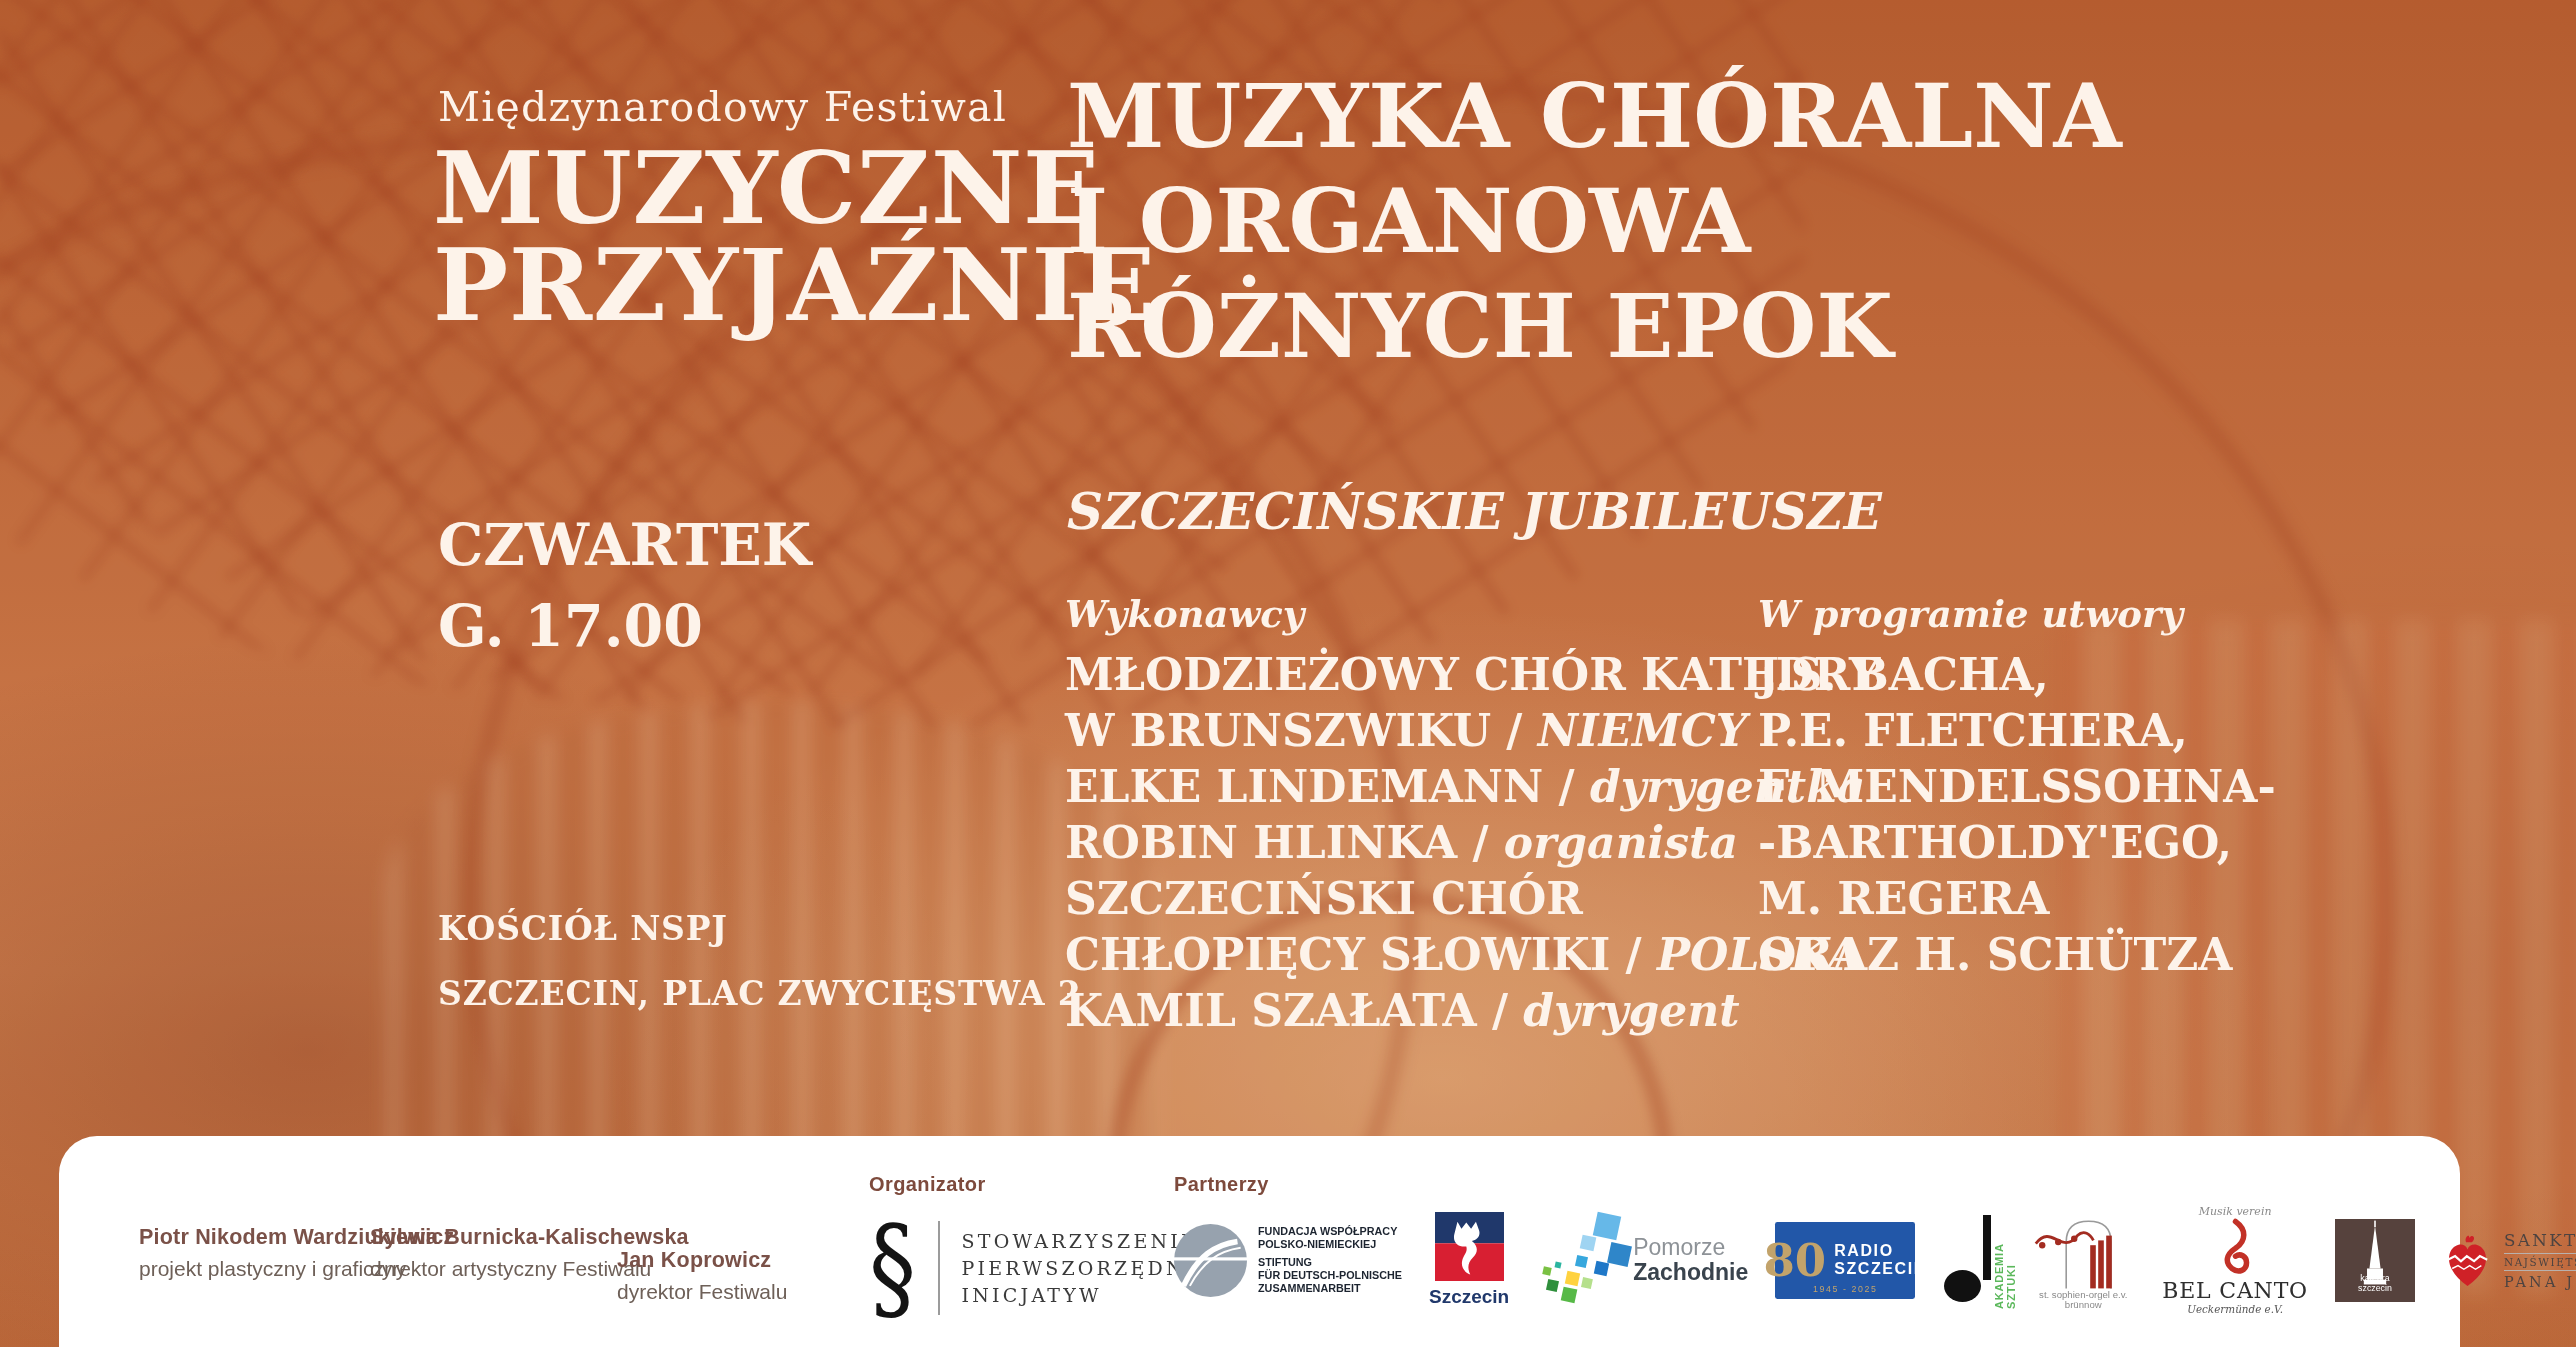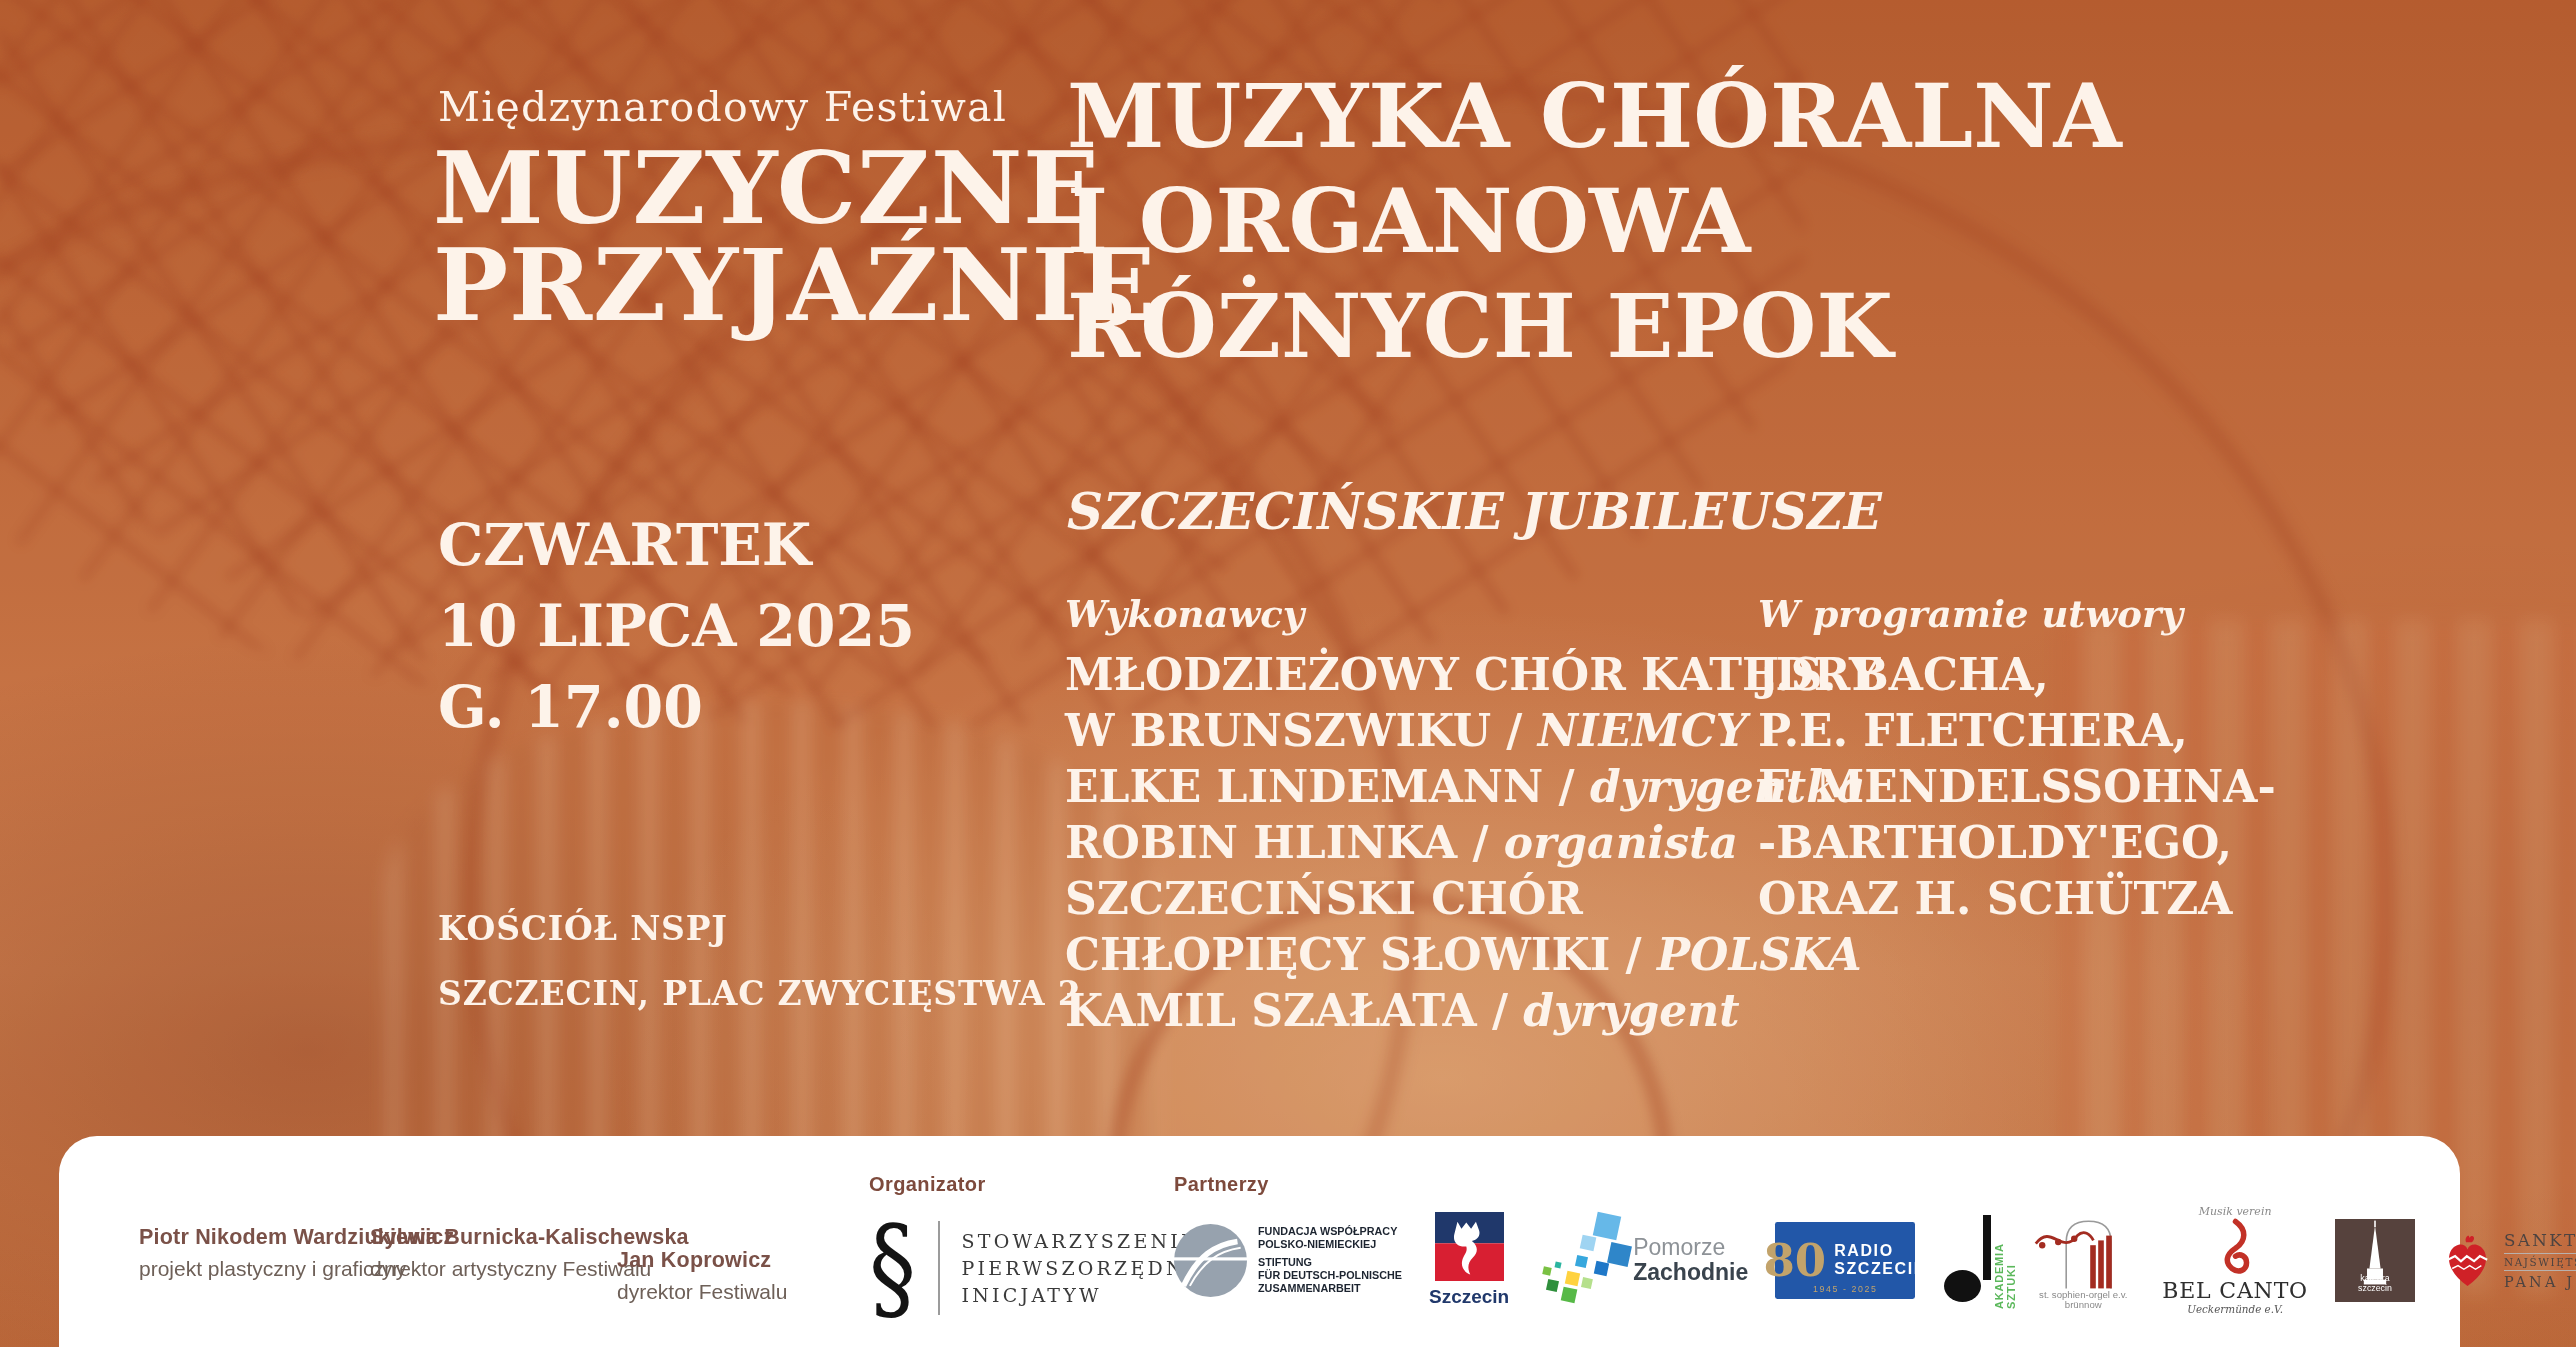--- a/index.html
+++ b/index.html
@@ -144,21 +144,20 @@
   <div class="bg-layer bg-tint"></div>
 
   <div class="txt kicker">Międzynarodowy Festiwal</div>
   <div class="txt brand">
     <div>MUZYCZNE</div>
     <div>PRZYJAŹNIE</div>
   </div>
 
   <div class="txt date-block">
     <div>CZWARTEK</div>
-    <div>10 LIPCA 2025</div>
     <div>G. 17.00</div>
   </div>
 
   <div class="txt venue-block">
     <div>KOŚCIÓŁ NSPJ</div>
     <div>SZCZECIN, PLAC ZWYCIĘSTWA 2</div>
   </div>
 
   <div class="txt title-block">
     <div>MUZYKA CHÓRALNA</div>
@@ -177,20 +176,21 @@
     <div class="list-line"><span>CHŁOPIĘCY SŁOWIKI / </span><span class="it">POLSKA</span></div>
     <div class="list-line"><span>KAMIL SZAŁATA / </span><span class="it">dyrygent</span></div>
   </div>
 
   <div class="list-block program">
     <div class="col-label">W programie utwory</div>
     <div class="list-line">J.S. BACHA,</div>
     <div class="list-line">P.E. FLETCHERA,</div>
     <div class="list-line">F. MENDELSSOHNA-</div>
     <div class="list-line">-BARTHOLDY'EGO,</div>
+    <div class="list-line">M. REGERA</div>
     <div class="list-line">ORAZ H. SCHÜTZA</div>
   </div>
 
   <div class="footer-bar">
 
     <div class="credit credit1">
       <div class="name">Piotr Nikodem Wardziukiewicz</div>
       <div class="role">projekt plastyczny i graficzny</div>
     </div>
     <div class="credit credit2">

